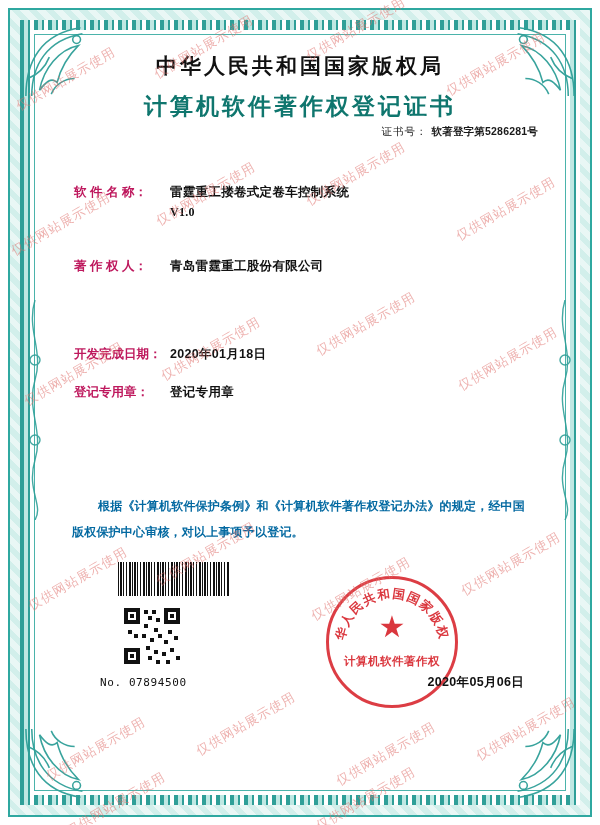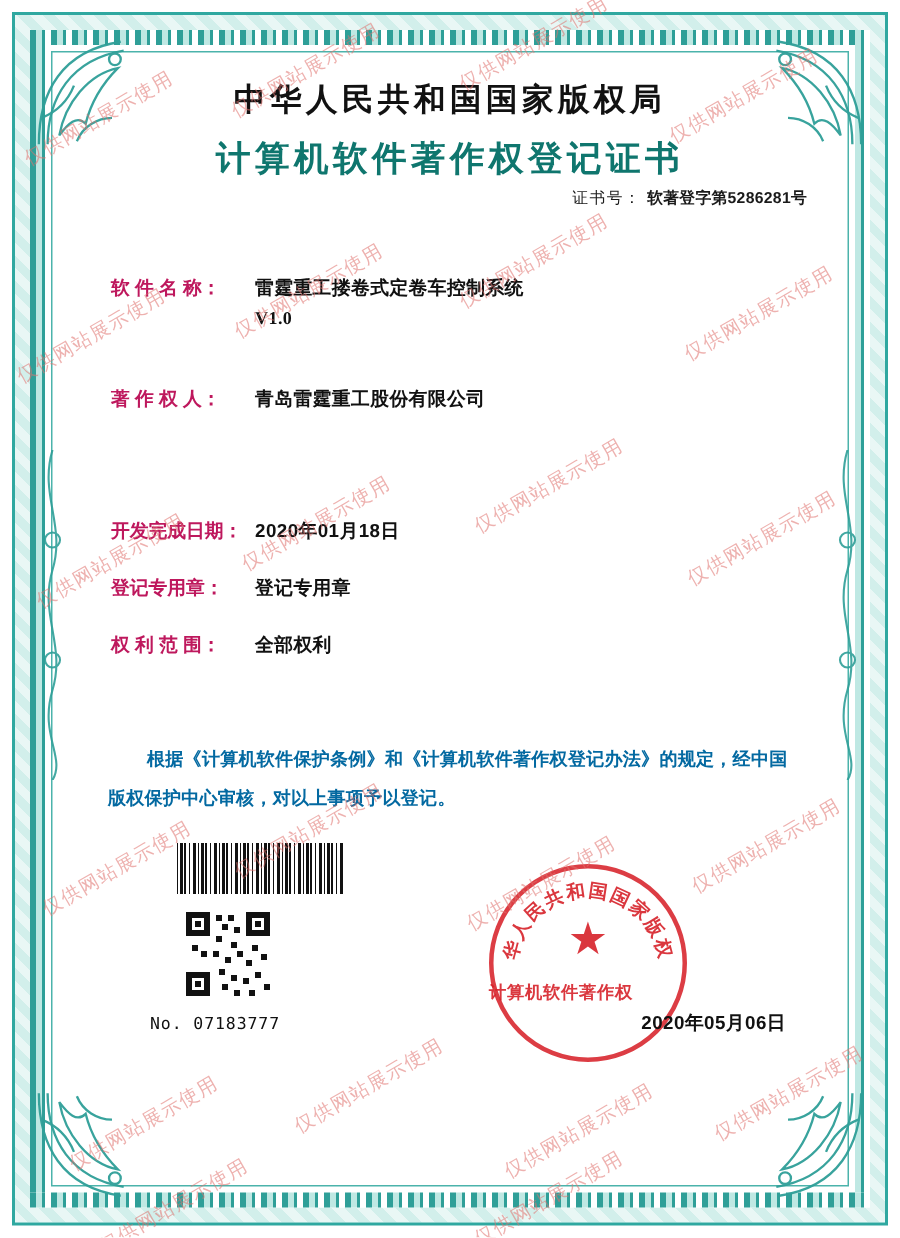--- a/index.html
+++ b/index.html
@@ -237,20 +237,21 @@
   .seal-arc {
     position: absolute;
     left: 0; top: 0;
     width: 132px;
     height: 132px;
   }
   .seal-line1, .seal-line2 {
     position: absolute;
     left: 0;
     width: 132px;
+    text-align: center;
     font-family: "DejaVu Serif", serif;
     font-weight: bold;
     color: #d7222a;
     opacity: 0.9;
   }
   .seal-line1 { top: 78px; font-size: 11.5px; letter-spacing: 0.5px; }
   .seal-line2 { top: 95px; font-size: 11.5px; letter-spacing: 0.5px; }
 
   .issue-date {
     position: absolute;
@@ -380,24 +381,20 @@
 
     <div class="gap-a"></div>
 
     <div class="frow">
       <div class="flabel">登记专用章：</div>
       <div class="fvalue">登记专用章</div>
     </div>
 
     <div class="gap-a"></div>
 
-    <div class="frow">
-      <div class="flabel">权 利 范 围：</div>
-      <div class="fvalue">全部权利</div>
-    </div>
 
     <div class="gap-a"></div>
 
 
   </div>
 
   <div class="para">根据《计算机软件保护条例》和《计算机软件著作权登记办法》的规定，经中国版权保护中心审核，对以上事项予以登记。</div>
 
   <div class="barcode"></div>
 
@@ -437,21 +434,21 @@
     <div class="qr-cell" style="left:22px;top:38px;width:4px;height:4px;"></div>
     <div class="qr-cell" style="left:30px;top:42px;width:4px;height:4px;"></div>
     <div class="qr-cell" style="left:38px;top:44px;width:4px;height:4px;"></div>
     <div class="qr-cell" style="left:46px;top:40px;width:4px;height:4px;"></div>
     <div class="qr-cell" style="left:52px;top:48px;width:4px;height:4px;"></div>
     <div class="qr-cell" style="left:42px;top:52px;width:4px;height:4px;"></div>
     <div class="qr-cell" style="left:32px;top:52px;width:4px;height:4px;"></div>
     <div class="qr-cell" style="left:24px;top:48px;width:4px;height:4px;"></div>
   </div>
 
-  <div class="barcode-num">No. 07183777</div>
+  <div class="barcode-num">No. 07894500</div>
 
   <div class="seal">
     <div class="seal-ring"></div>
     <svg class="seal-arc" viewBox="0 0 132 132">
       <defs>
         <path id="arcpath" d="M 18 70 A 48 48 0 0 1 114 70" fill="none"></path>
       </defs>
       <text font-family="DejaVu Serif, serif" font-size="12.5" font-weight="bold" fill="#d7222a" opacity="0.9">
         <textPath href="#arcpath" startOffset="50%" text-anchor="middle" letter-spacing="1.5">中华人民共和国国家版权局</textPath>
       </text>

